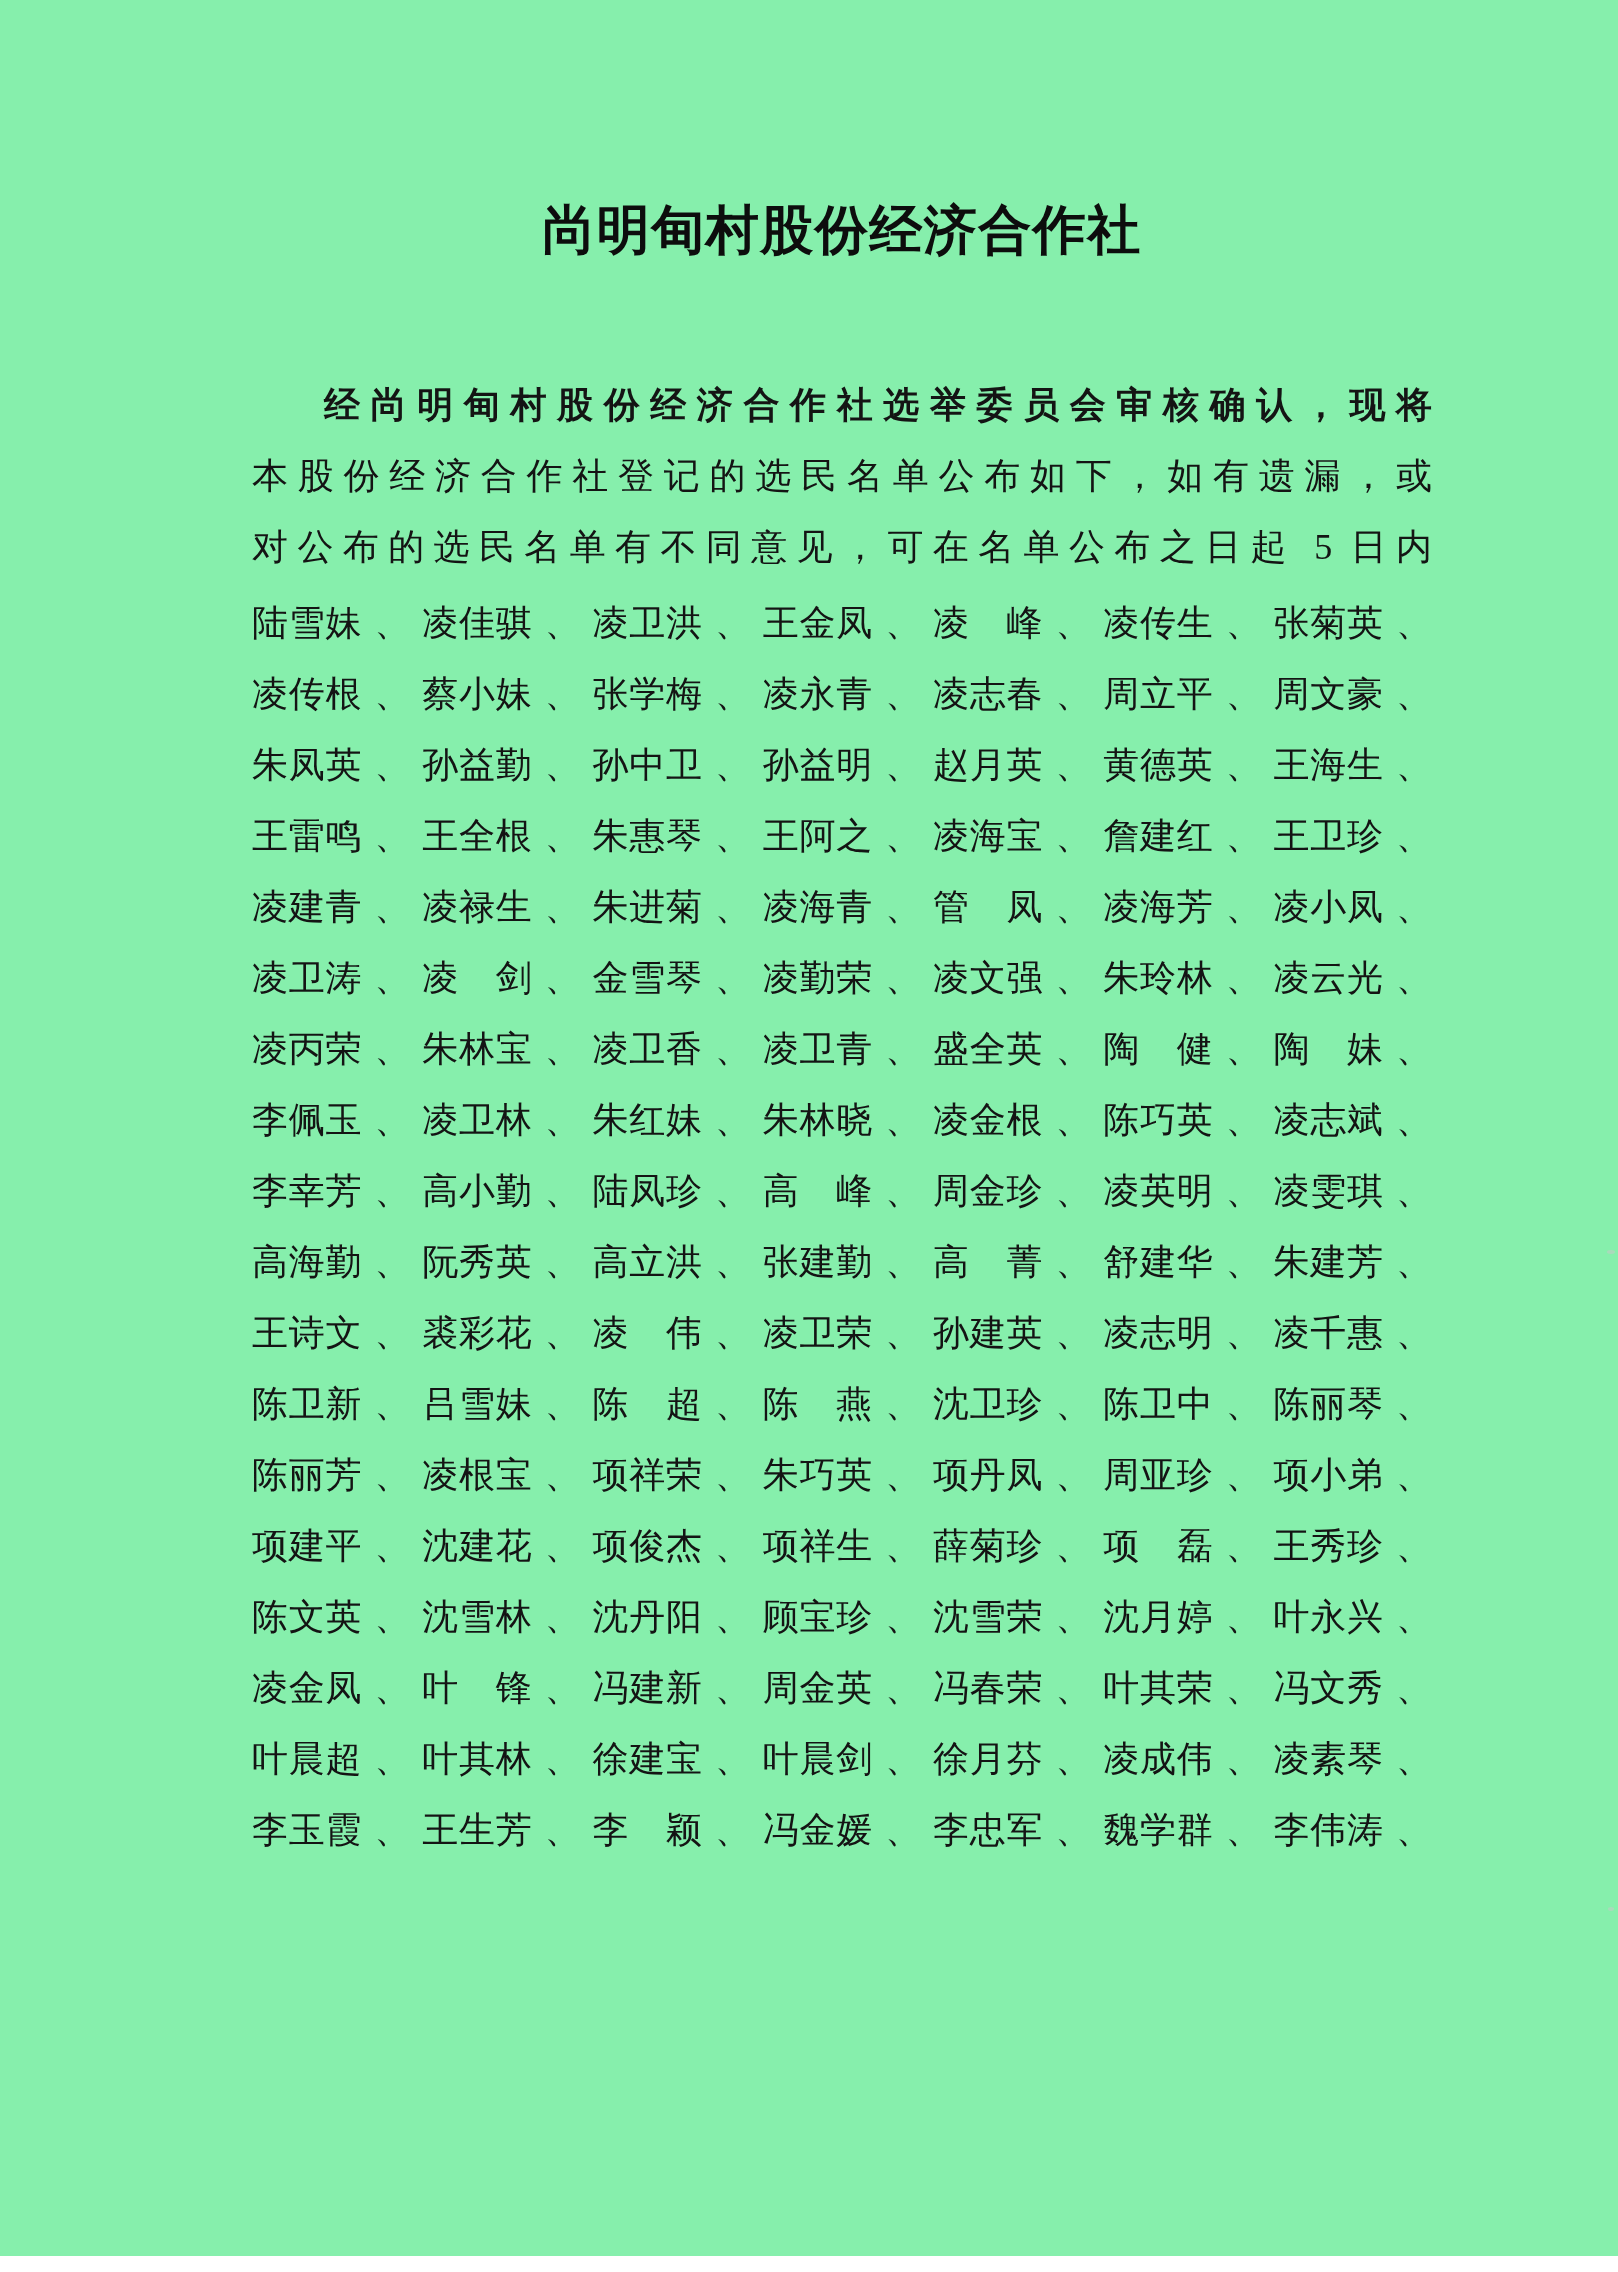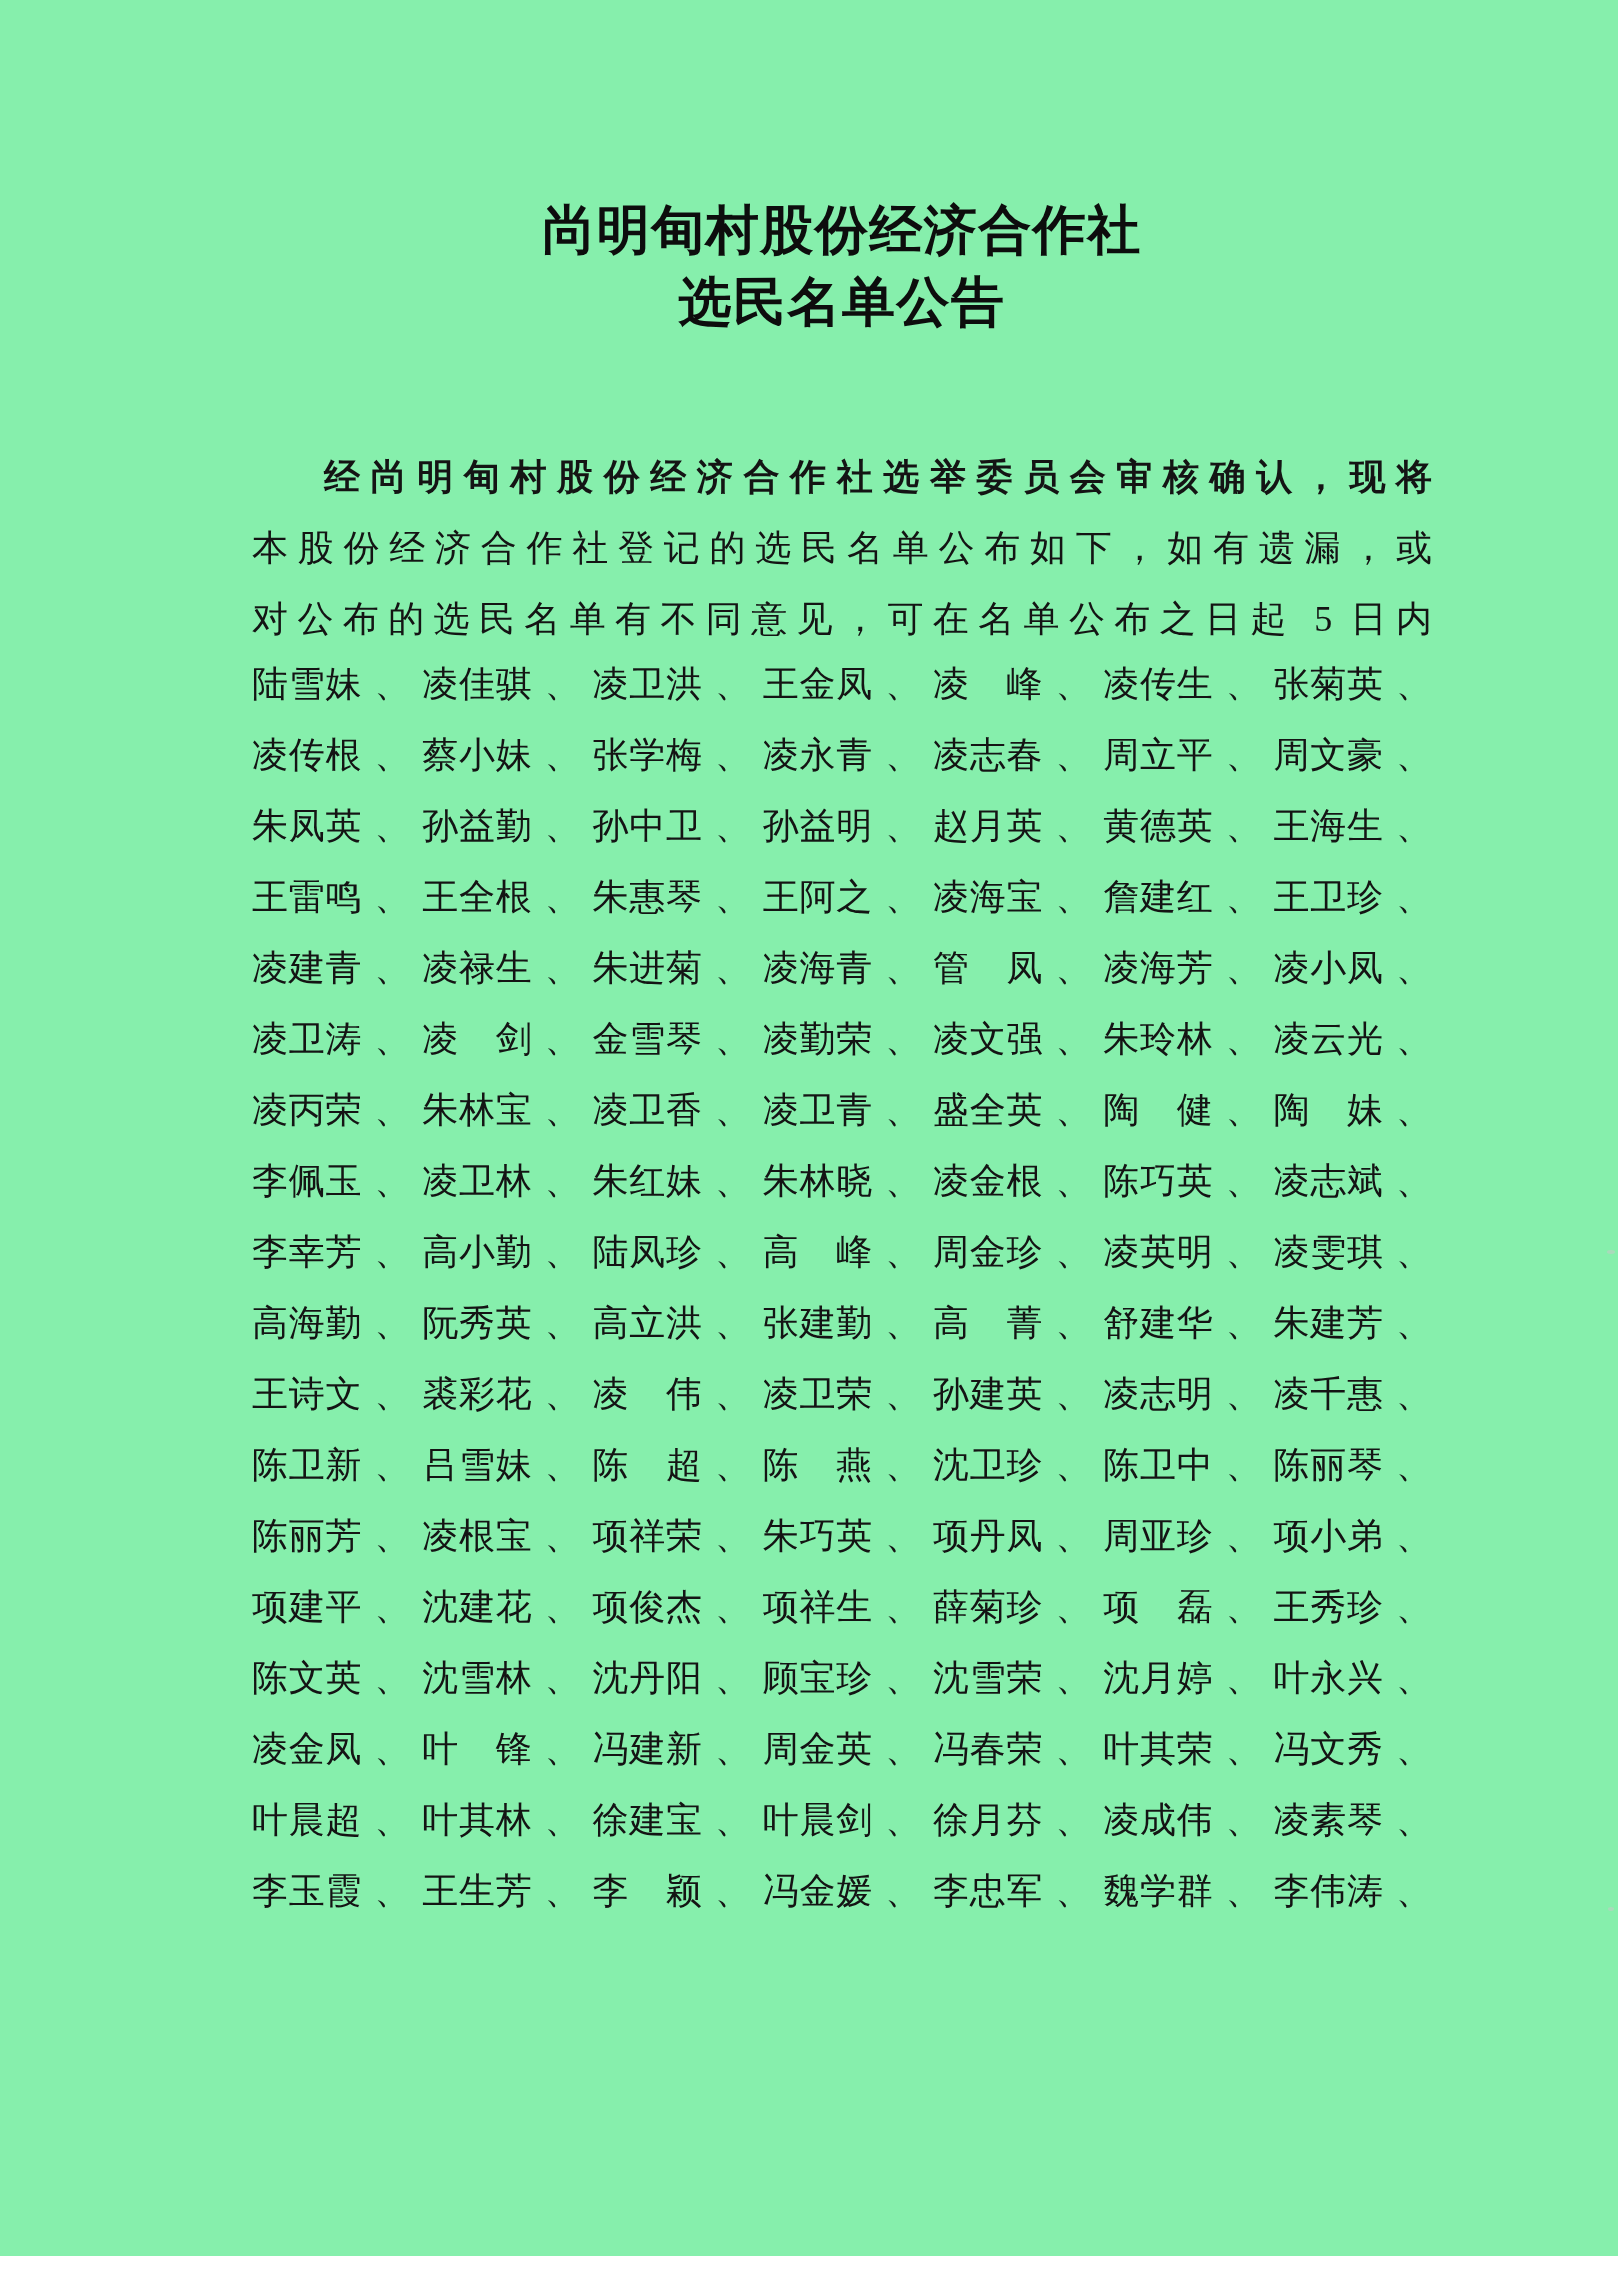--- a/index.html
+++ b/index.html
@@ -51,20 +51,21 @@
   .para-line.indent {
     text-indent: 72px;
     font-weight: bold;
   }
   .names-list {
     margin-top: 4.5px;
   }
   .name-row {
     display: flex;
     justify-content: space-between;
+    align-items: center;
     height: 71px;
     font-size: 36px;
     color: #141414;
   }
   .name {
     white-space: pre;
     letter-spacing: 0.8px;
   }
   .sep {
     white-space: pre;
@@ -80,21 +81,20 @@
   .speck2 { left: 1608px; top: 1907px; width: 6px; height: 3.8px; }
 </style>
 </head>
 <body>
 
 <div class="page">
   <div class="content">
 
     <div class="title-block">
       <div class="title-line">尚明甸村股份经济合作社</div>
-      <div class="title-line">选民名单公告</div>
     </div>
 
     <div class="para-block">
       <div class="para-line justify indent">经尚明甸村股份经济合作社选举委员会审核确认，现将</div>
       <div class="para-line justify">本股份经济合作社登记的选民名单公布如下，如有遗漏，或</div>
       <div class="para-line justify">对公布的选民名单有不同意见，可在名单公布之日起 5 日内</div>
     </div>
 
     <div class="names-list">
         <div class="name-row">

